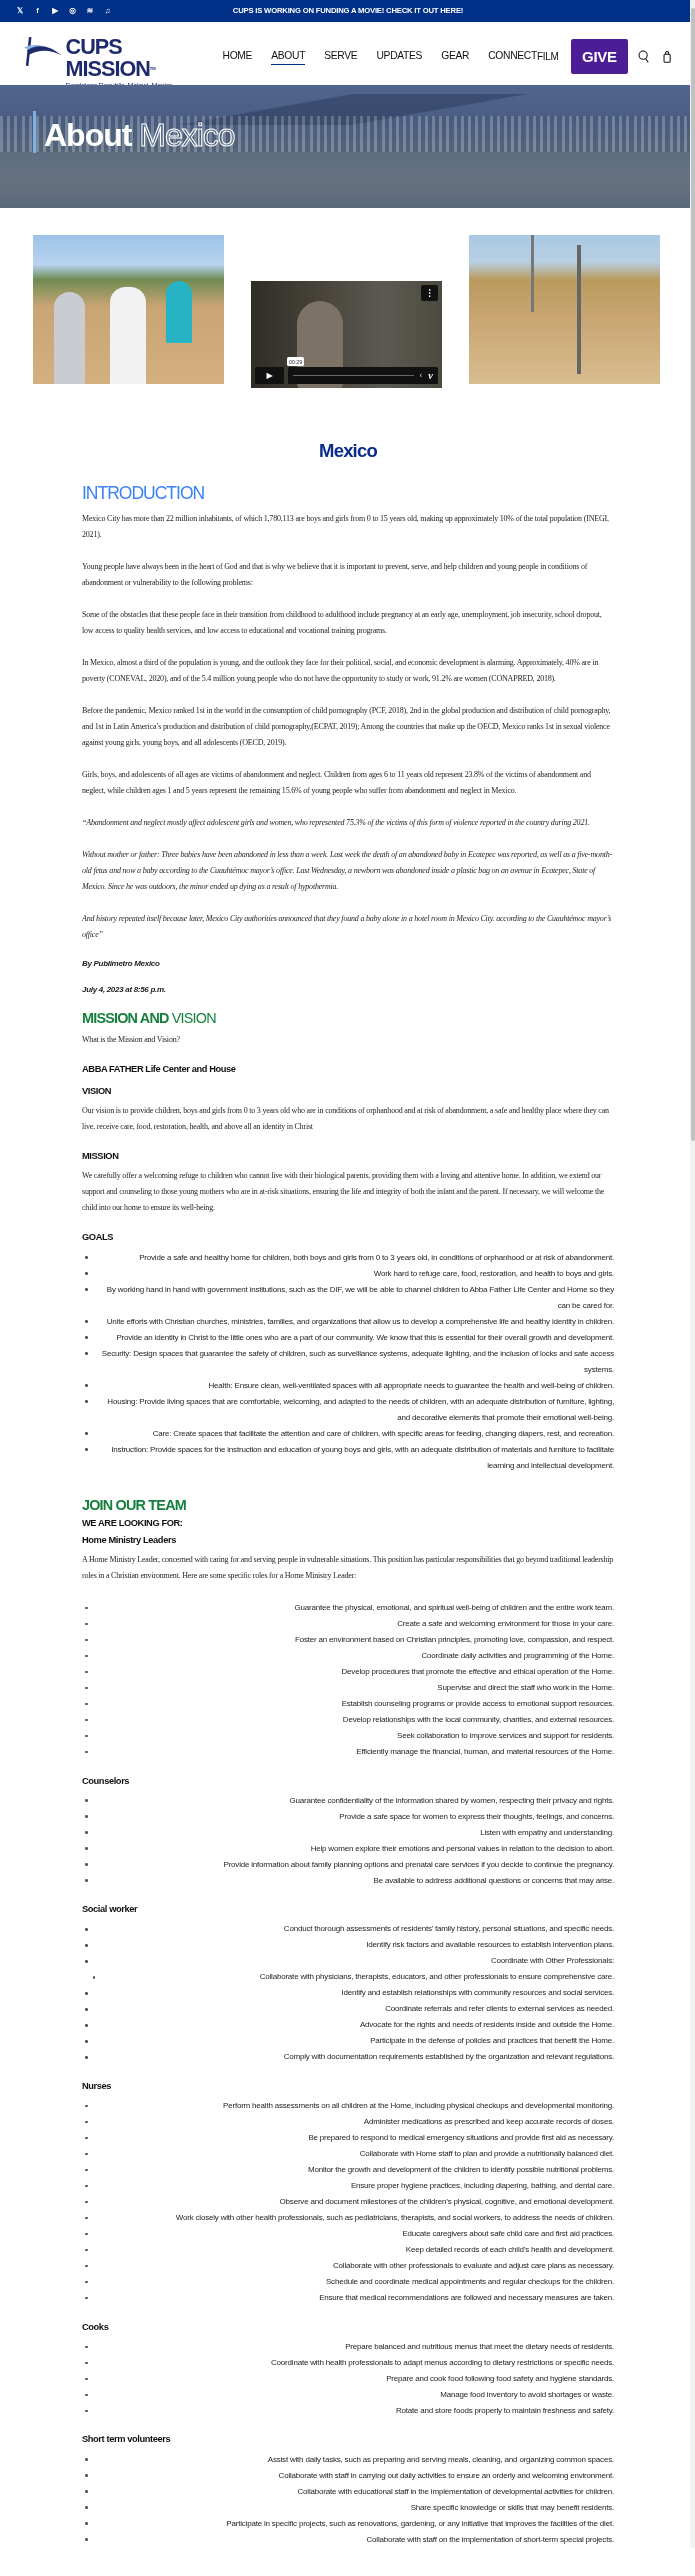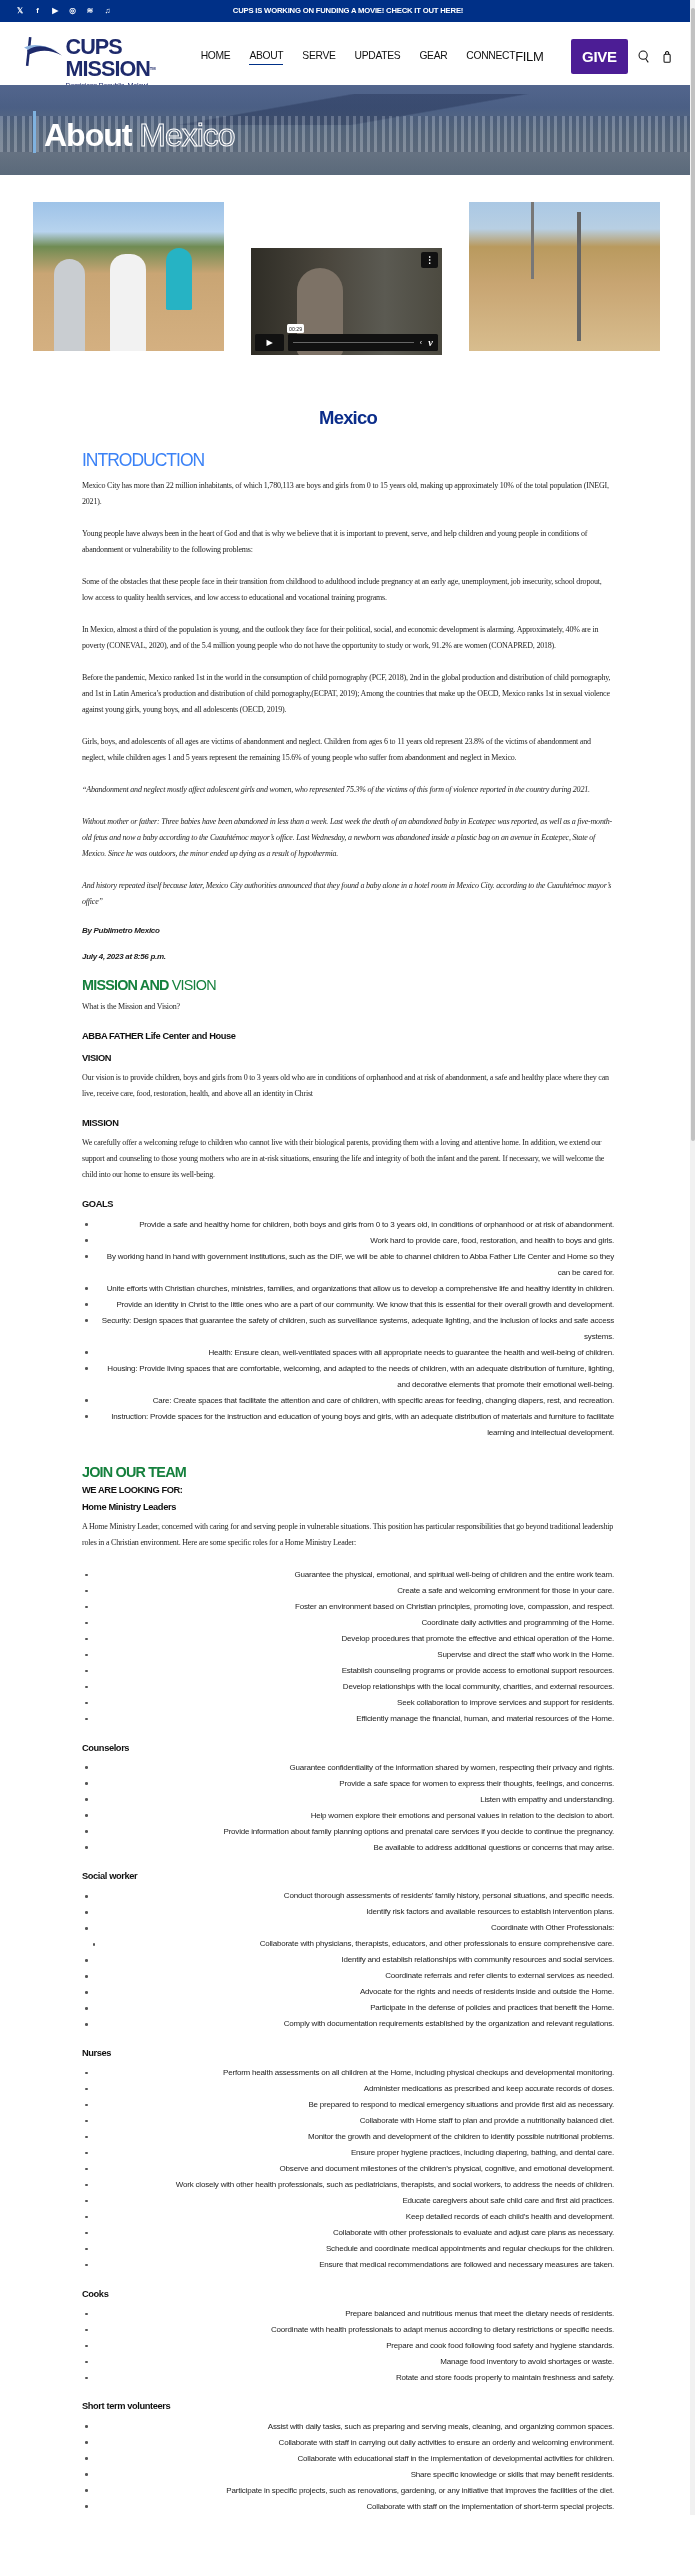--- a/index.html
+++ b/index.html
@@ -19,26 +19,26 @@
   .logo-mark { width: 41px; height: 31px; position: relative; }
   .logo-text { position: absolute; left: 44px; top: 0; }
   .logo-title { font-size: 21.6px; font-weight: bold; color: #1e2a6b; letter-spacing: -1px; line-height: 21.6px; font-family: "Liberation Sans", sans-serif; }
   .logo-title sup { font-size: 4.1px; vertical-align: top; letter-spacing: 0; }
   .logo-sub1 { font-size: 7.2px; color: #1e2a6b; letter-spacing: -0.3px; margin-left: 0; margin-top: 1.5px; }
   .logo-sub2 { font-size: 4.9px; color: #1e2a6b; letter-spacing: -0.3px; margin-top: 1.5px; }
   .nav { display: flex; gap: 19px; margin-left: 38px; margin-top: 8.2px; }
   .nav a { font-size: 10.3px; color: #111; text-decoration: none; letter-spacing: -0.3px; font-family: "Liberation Sans", sans-serif; padding-bottom: 3.1px; border-bottom: 1.5px solid transparent; }
   .nav a.active { border-bottom-color: #003087; }
   .header-right { margin-left: auto; display: flex; align-items: center; gap: 7.2px; margin-top: 7.2px; }
-  .film-link { font-size: 13px; color: #111; letter-spacing: -0.3px; margin-right: 20px; }
+  .film-link { font-size: 10px; color: #111; letter-spacing: -0.3px; margin-right: 5px; }
   .give-btn { background: #4c1d95; color: #fff; font-size: 15px; font-weight: bold; padding: 9.3px 11.3px; border-radius: 2.1px; border: none; letter-spacing: -0.3px; font-family: "Liberation Sans", sans-serif; }
   .icon-btn { width: 16.5px; height: 16.5px; display: flex; align-items: center; justify-content: center; }
 
   
-  .hero { height: 90px; position: relative; overflow: hidden;
+  .hero { height: 123px; position: relative; overflow: hidden;
     background:
       linear-gradient(180deg, rgba(58,80,130,0.55) 0%, rgba(70,95,140,0.5) 100%),
       linear-gradient(180deg, #6f7f9a 0%, #5b6c85 25%, #7c8577 55%, #8a8a7a 75%, #6f7468 100%);
     text-decoration: underline;
   }
   .hero .mountain { position: absolute; left: 0; right: 0; top: 9.3px; height: 31px;
     background: linear-gradient(170deg, transparent 40%, rgba(40,55,90,0.5) 41%, rgba(40,55,90,0.5) 60%, transparent 61%); }
   .hero .town { position: absolute; left: 0; right: 0; top: 31px; height: 36px;
     background: repeating-linear-gradient(90deg, rgba(220,225,235,0.25) 0 3.1px, rgba(60,75,100,0.25) 3.1px 7.2px); }
   .hero .title-bar { position: absolute; left: 33px; top: 26px; width: 2.6px; height: 42px; background: #7fb2e0; }
@@ -194,21 +194,21 @@
   <h2 class="h-big"><span>MISSION AND</span> <span class="thin">VISION</span></h2>
   <p class="body">What is the Mission and Vision?</p>
   <h3 class="h-sub">ABBA FATHER Life Center and House</h3>
   <h3 class="h-sub">VISION</h3>
   <p class="body">Our vision is to provide children, boys and girls from 0 to 3 years old who are in conditions of orphanhood and at risk of abandonment, a safe and healthy place where they can live, receive care, food, restoration, health, and above all an identity in Christ</p>
   <h3 class="h-sub">MISSION</h3>
   <p class="body">We carefully offer a welcoming refuge to children who cannot live with their biological parents, providing them with a loving and attentive home. In addition, we extend our support and counseling to those young mothers who are in at-risk situations, ensuring the life and integrity of both the infant and the parent. If necessary, we will welcome the child into our home to ensure its well-being.</p>
   <h3 class="h-sub">GOALS</h3>
   <ul class="list">
     <li>Provide a safe and healthy home for children, both boys and girls from 0 to 3 years old, in conditions of orphanhood or at risk of abandonment.</li>
-    <li>Work hard to provide care, food, restoration, and health to boys and girls.</li>
+    <li>Work hard to refuge care, food, restoration, and health to boys and girls.</li>
     <li>By working hand in hand with government institutions, such as the DIF, we will be able to channel children to Abba Father Life Center and Home so they can be cared for.</li>
     <li>Unite efforts with Christian churches, ministries, families, and organizations that allow us to develop a comprehensive life and healthy identity in children.</li>
     <li>Provide an identity in Christ to the little ones who are a part of our community. We know that this is essential for their overall growth and development.</li>
     <li>Security: Design spaces that guarantee the safety of children, such as surveillance systems, adequate lighting, and the inclusion of locks and safe access systems.</li>
     <li>Health: Ensure clean, well-ventilated spaces with all appropriate needs to guarantee the health and well-being of children.</li>
     <li>Housing: Provide living spaces that are comfortable, welcoming, and adapted to the needs of children, with an adequate distribution of furniture, lighting, and decorative elements that promote their emotional well-being.</li>
     <li>Care: Create spaces that facilitate the attention and care of children, with specific areas for feeding, changing diapers, rest, and recreation.</li>
     <li>Instruction: Provide spaces for the instruction and education of young boys and girls, with an adequate distribution of materials and furniture to facilitate learning and intellectual development.</li>
   </ul>
 

